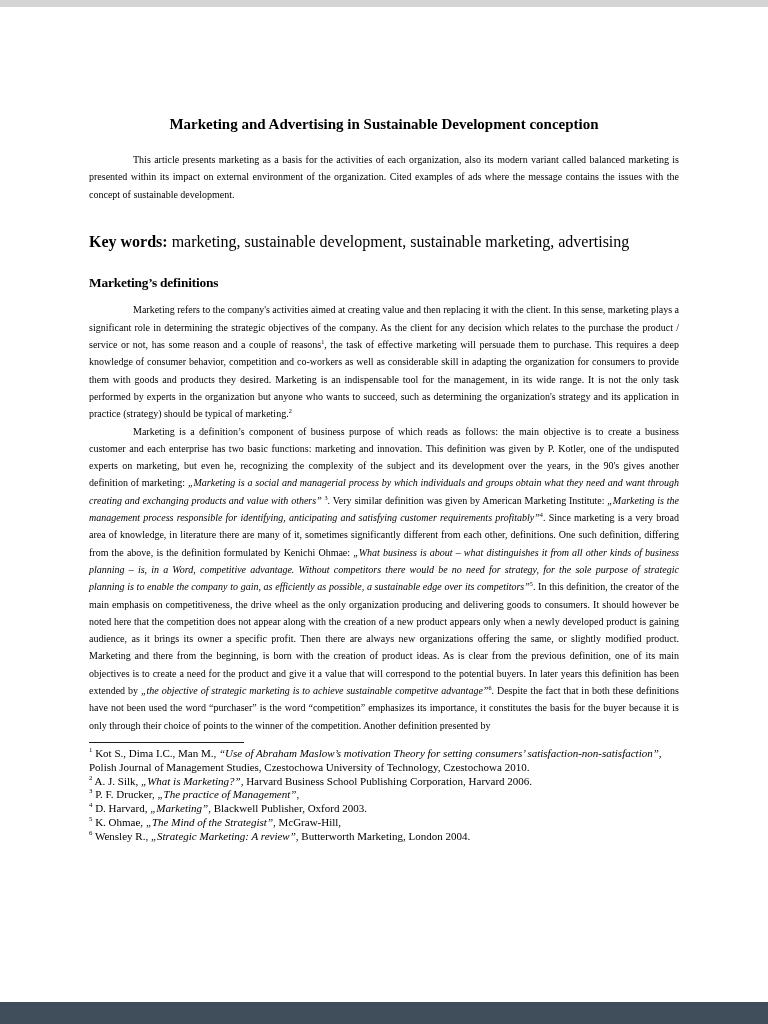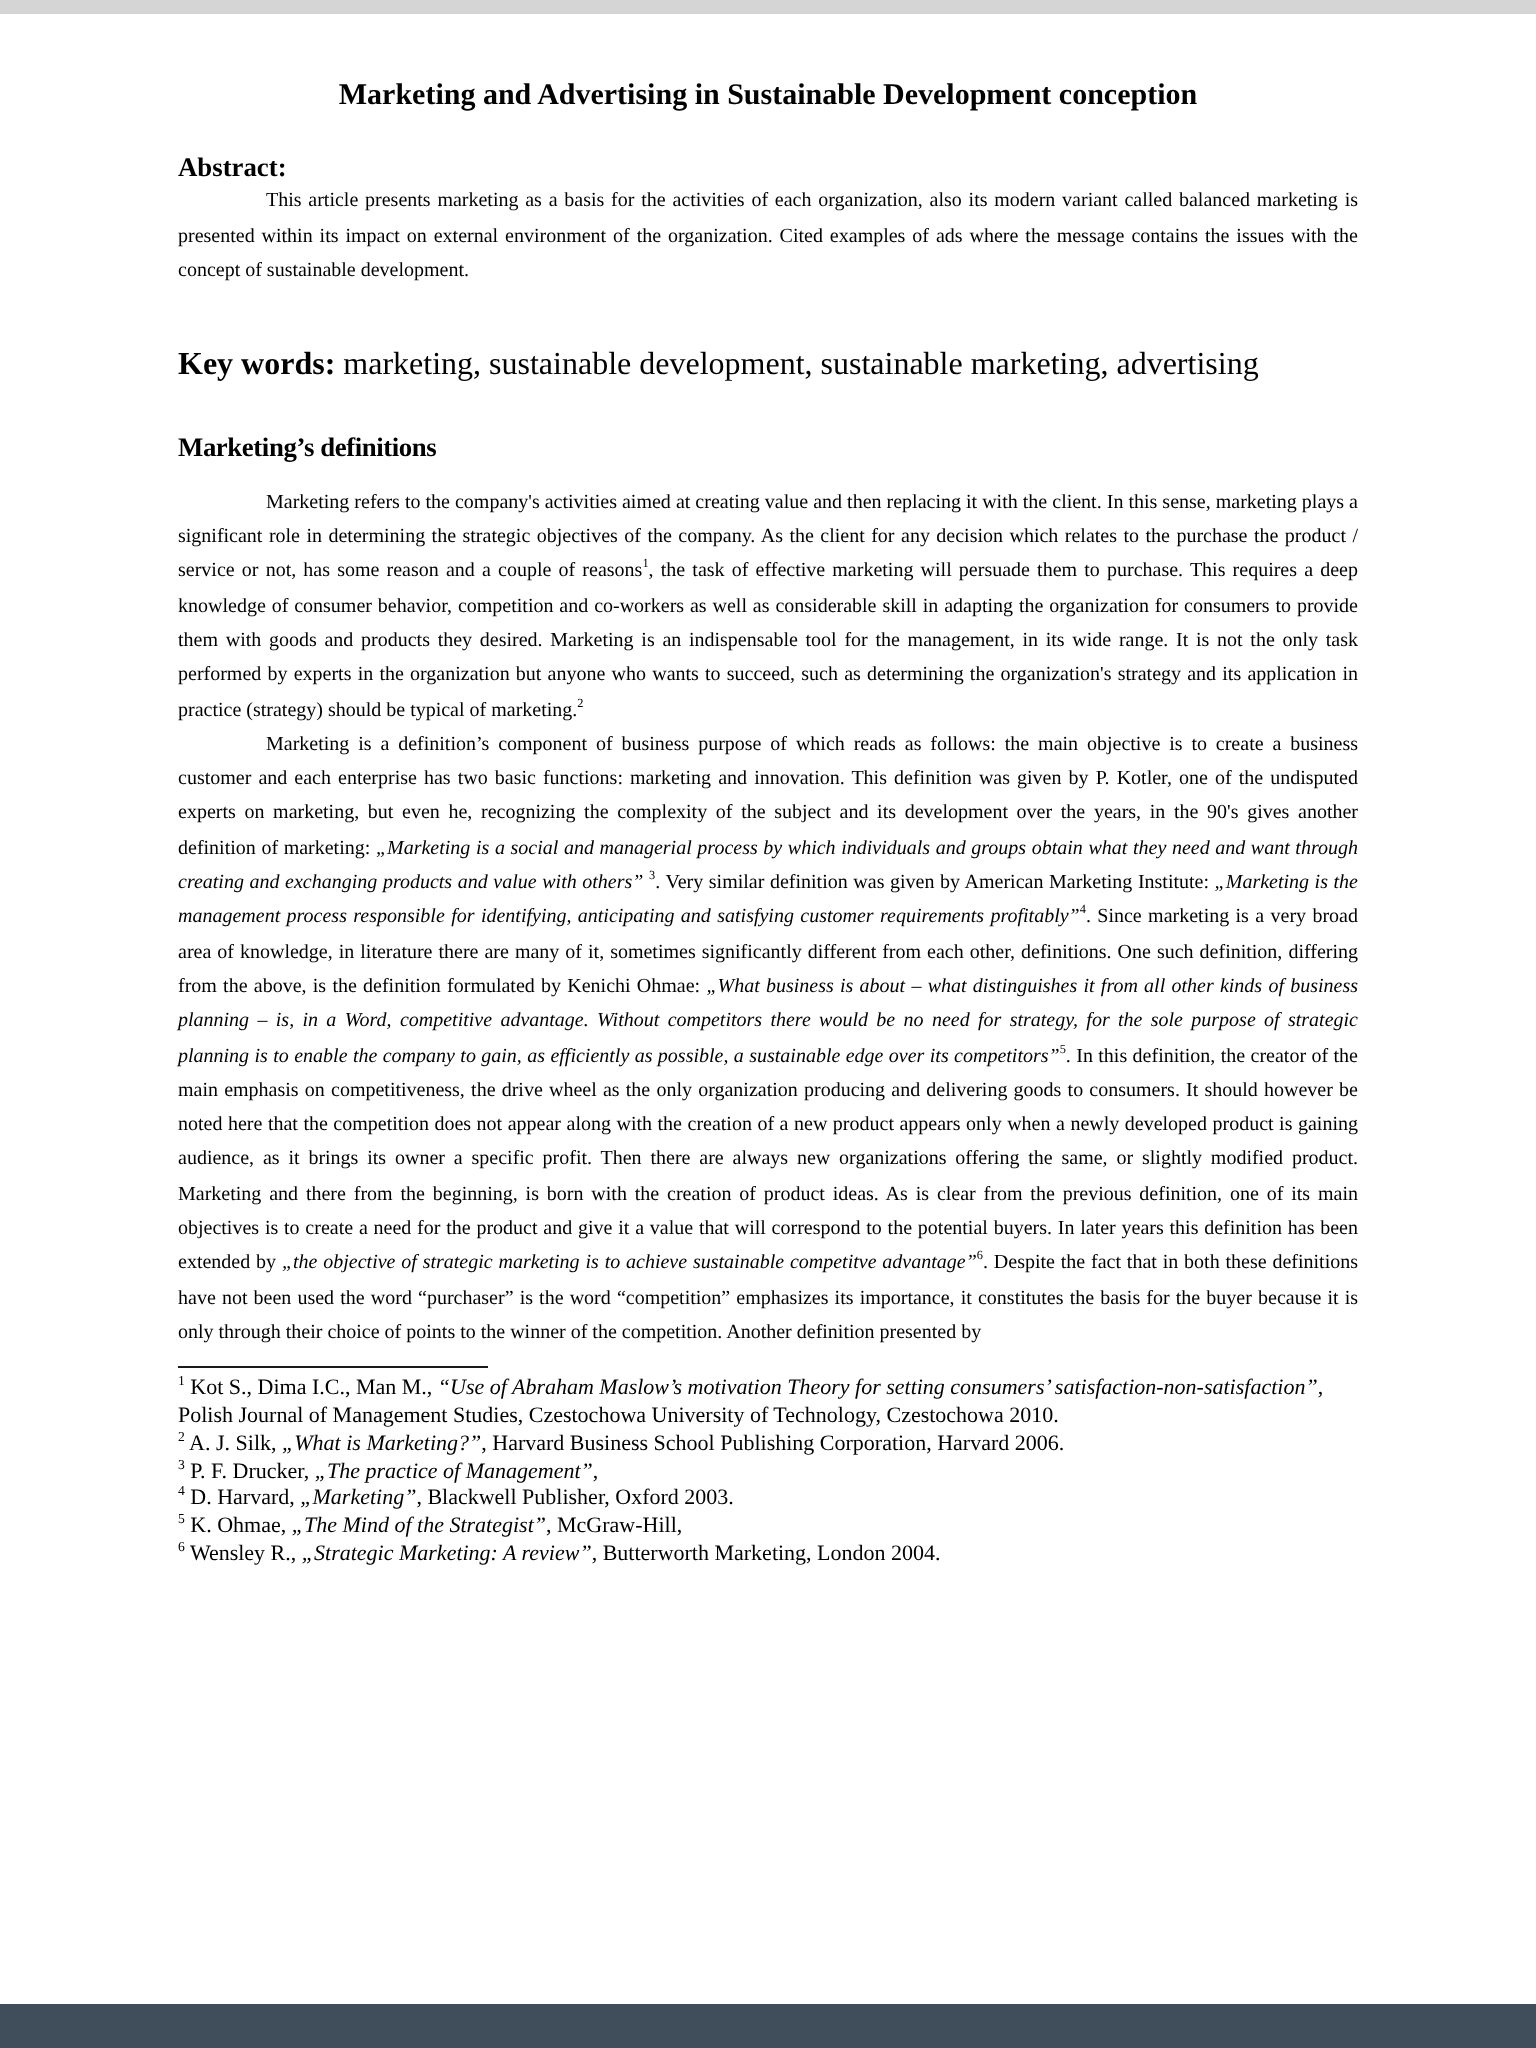--- a/index.html
+++ b/index.html
@@ -19,21 +19,21 @@
   .top-strip {
     width: 100%; height: 7px;
     background: #d5d5d5;
   }
   .bottom-bar {
     position: absolute; left: 0; right: 0; bottom: 0;
     height: 22px;
     background: #3f4e5a;
   }
   .page {
-    padding: 32px 89px 0 89px;
+    padding: 108px 89px 0 89px;
   }
   .title {
     font-size: 15px;
     line-height: 18px;
     font-weight: bold;
     text-align: center;
     margin-bottom: 18px;
   }
   .block-label {
     font-size: 13.4px;
@@ -81,21 +81,20 @@
 </style>
 </head>
 <body>
 
 <div class="viewer">
   <div class="top-strip" style="background: rgb(213, 213, 213);"></div>
 
   <div class="page">
     <h1 class="title">Marketing and Advertising in Sustainable Development conception</h1>
 
-    <p class="block-label">Abstract:</p>
     <p class="body-text indent">This article presents marketing as a basis for the activities of each organization, also its modern variant called balanced marketing is presented within its impact on external environment of the organization. Cited examples of ads where the message contains the issues with the concept of sustainable development.</p>
 
     <p class="keywords"><b>Key words:</b><span> marketing, sustainable development, sustainable marketing, advertising</span></p>
 
     <h2 class="section-heading">Marketing’s definitions</h2>
 
     <p class="body-text indent para-first"><span>Marketing refers to the company's activities aimed at creating value and then replacing it with the client. In this sense, marketing plays a significant role in determining the strategic objectives of the company. As the client for any decision which relates to the purchase the product / service or not, has some reason and a couple of reasons</span><sup>1</sup><span>, the task of effective marketing will persuade them to purchase. This requires a deep knowledge of consumer behavior, competition and co-workers as well as considerable skill in adapting the organization for consumers to provide them with goods and products they desired. Marketing is an indispensable tool for the management, in its wide range. It is not the only task performed by experts in the organization but anyone who wants to succeed, such as determining the organization's strategy and its application in practice (strategy) should be typical of marketing.</span><sup>2</sup></p>
     <p class="body-text indent"><span>Marketing is a definition’s component of business purpose of which reads as follows: the main objective is to create a business customer and each enterprise has two basic functions: marketing and innovation. This definition was given by P. Kotler, one of the undisputed experts on marketing, but even he, recognizing the complexity of the subject and its development over the years, in the 90's gives another definition of marketing: </span><i>„Marketing is a social and managerial process by which individuals and groups obtain what they need and want through creating and exchanging products and value with others” </i><sup>3</sup><span>. Very similar definition was given by American Marketing Institute: </span><i>„Marketing is the management process responsible for identifying, anticipating and satisfying customer requirements profitably”</i><sup>4</sup><span>. Since marketing is a very broad area of knowledge, in literature there are many of it, sometimes significantly different from each other, definitions. One such definition, differing from the above, is the definition formulated by Kenichi Ohmae: </span><i>„What business is about – what distinguishes it from all other kinds of business planning – is, in a Word, competitive advantage. Without competitors there would be no need for strategy, for the sole purpose of strategic planning is to enable the company to gain, as efficiently as possible, a sustainable edge over its competitors”</i><sup>5</sup><span>. In this definition, the creator of the main emphasis on competitiveness, the drive wheel as the only organization producing and delivering goods to consumers. It should however be noted here that the competition does not appear along with the creation of a new product appears only when a newly developed product is gaining audience, as it brings its owner a specific profit. Then there are always new organizations offering the same, or slightly modified product. Marketing and there from the beginning, is born with the creation of product ideas. As is clear from the previous definition, one of its main objectives is to create a need for the product and give it a value that will correspond to the potential buyers. In later years this definition has been extended by </span><i>„the objective of strategic marketing is to achieve sustainable competitve advantage”</i><sup>6</sup><span>. Despite the fact that in both these definitions have not been used the word “purchaser” is the word “competition” emphasizes its importance, it constitutes the basis for the buyer because it is only through their choice of points to the winner of the competition. Another definition presented by</span></p>
 
     <div class="footnote-sep"></div>

